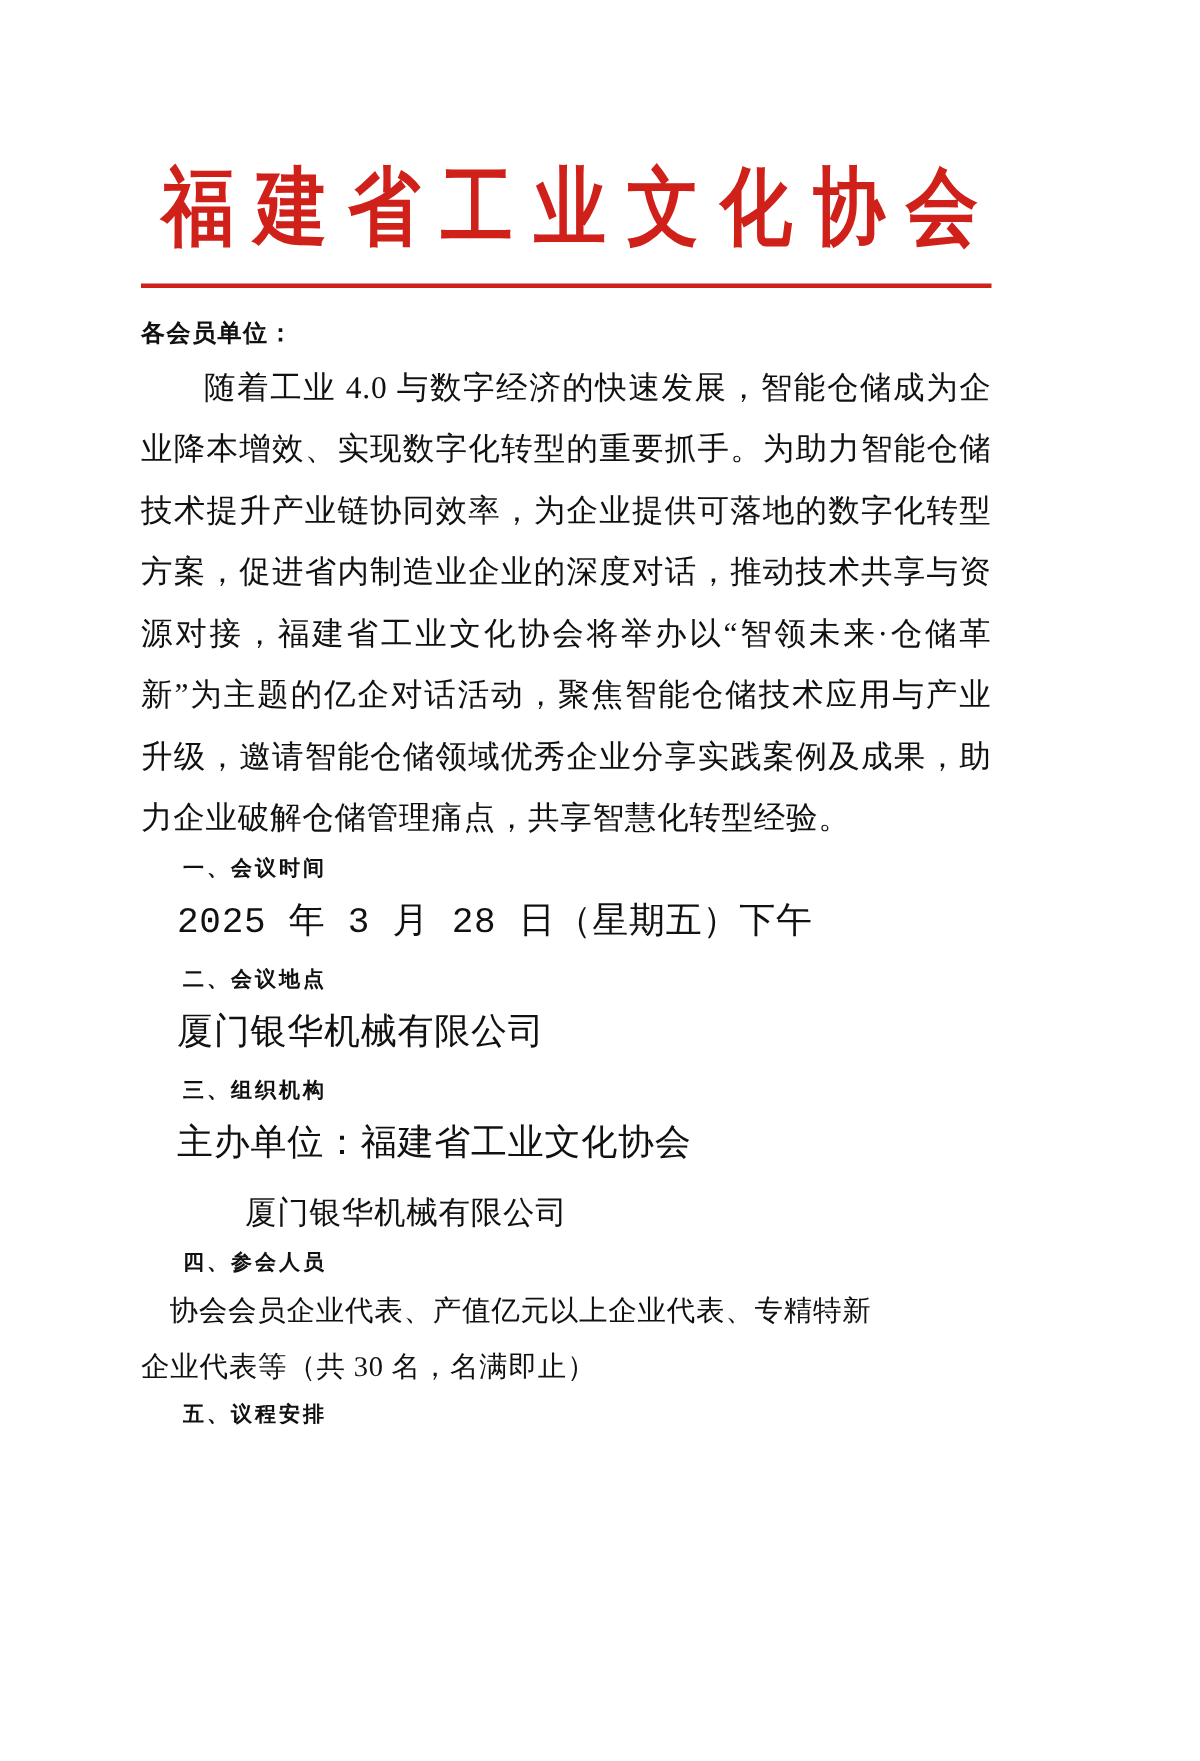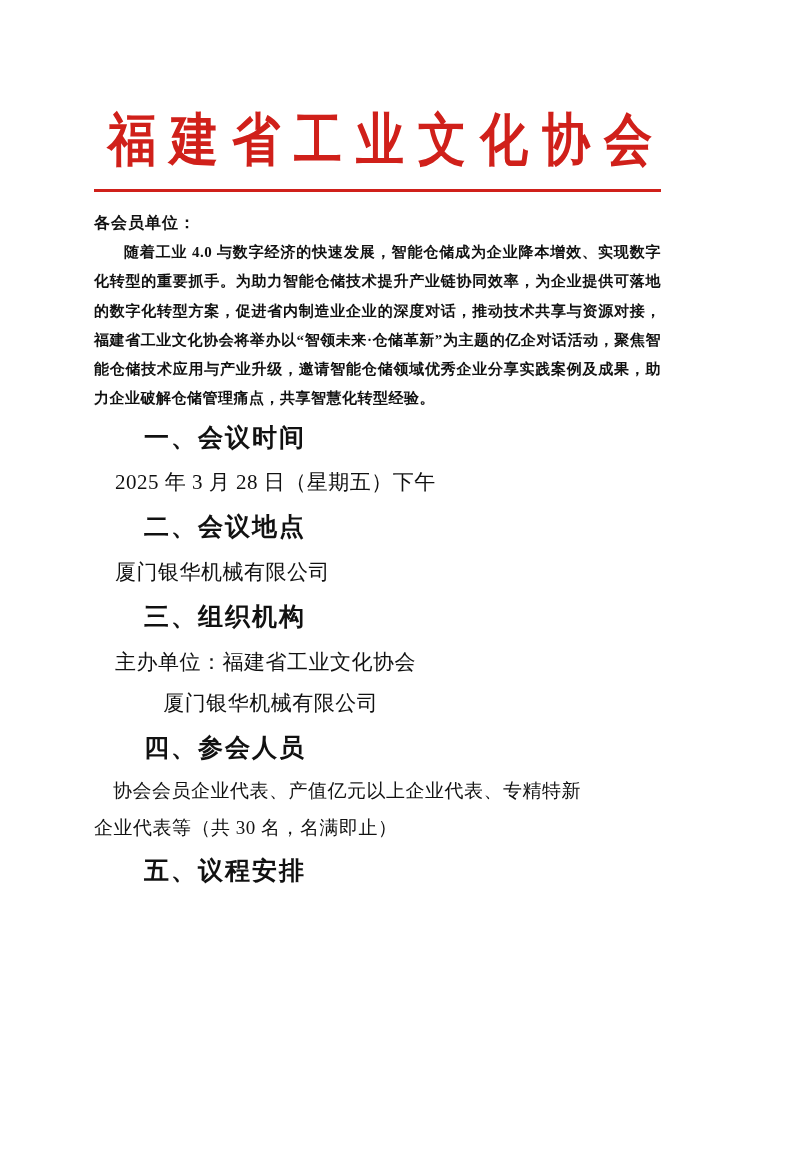--- a/index.html
+++ b/index.html
@@ -61,40 +61,40 @@
 
   
   .salutation {
     margin-top: 16px;
     font-size: 16px;
     font-weight: bold;
     letter-spacing: 1px;
     line-height: 1.9;
   }
   .para {
-    font-size: 15px;
+    font-size: 21px;
     line-height: 1.95;
     text-align: justify;
     text-justify: inter-ideograph;
     text-indent: 2em;
     letter-spacing: 0.5px;
-    font-weight: bold;
   }
   .section-heading {
-    font-size: 25px;
+    font-size: 14px;
     font-weight: bold;
     line-height: 1.95;
     letter-spacing: 2px;
     text-indent: 2em;
   }
   .line {
-    font-size: 21px;
+    font-size: 24px;
     line-height: 1.95;
     letter-spacing: 0.5px;
     text-indent: 1em;
+    font-family: Liberation Mono, monospace;
   }
   .line-indent2 {
     font-size: 21px;
     line-height: 1.95;
     letter-spacing: 0.5px;
     text-indent: 3.3em;
   }
   .line-flow {
     font-size: 19px;
     line-height: 1.95;

